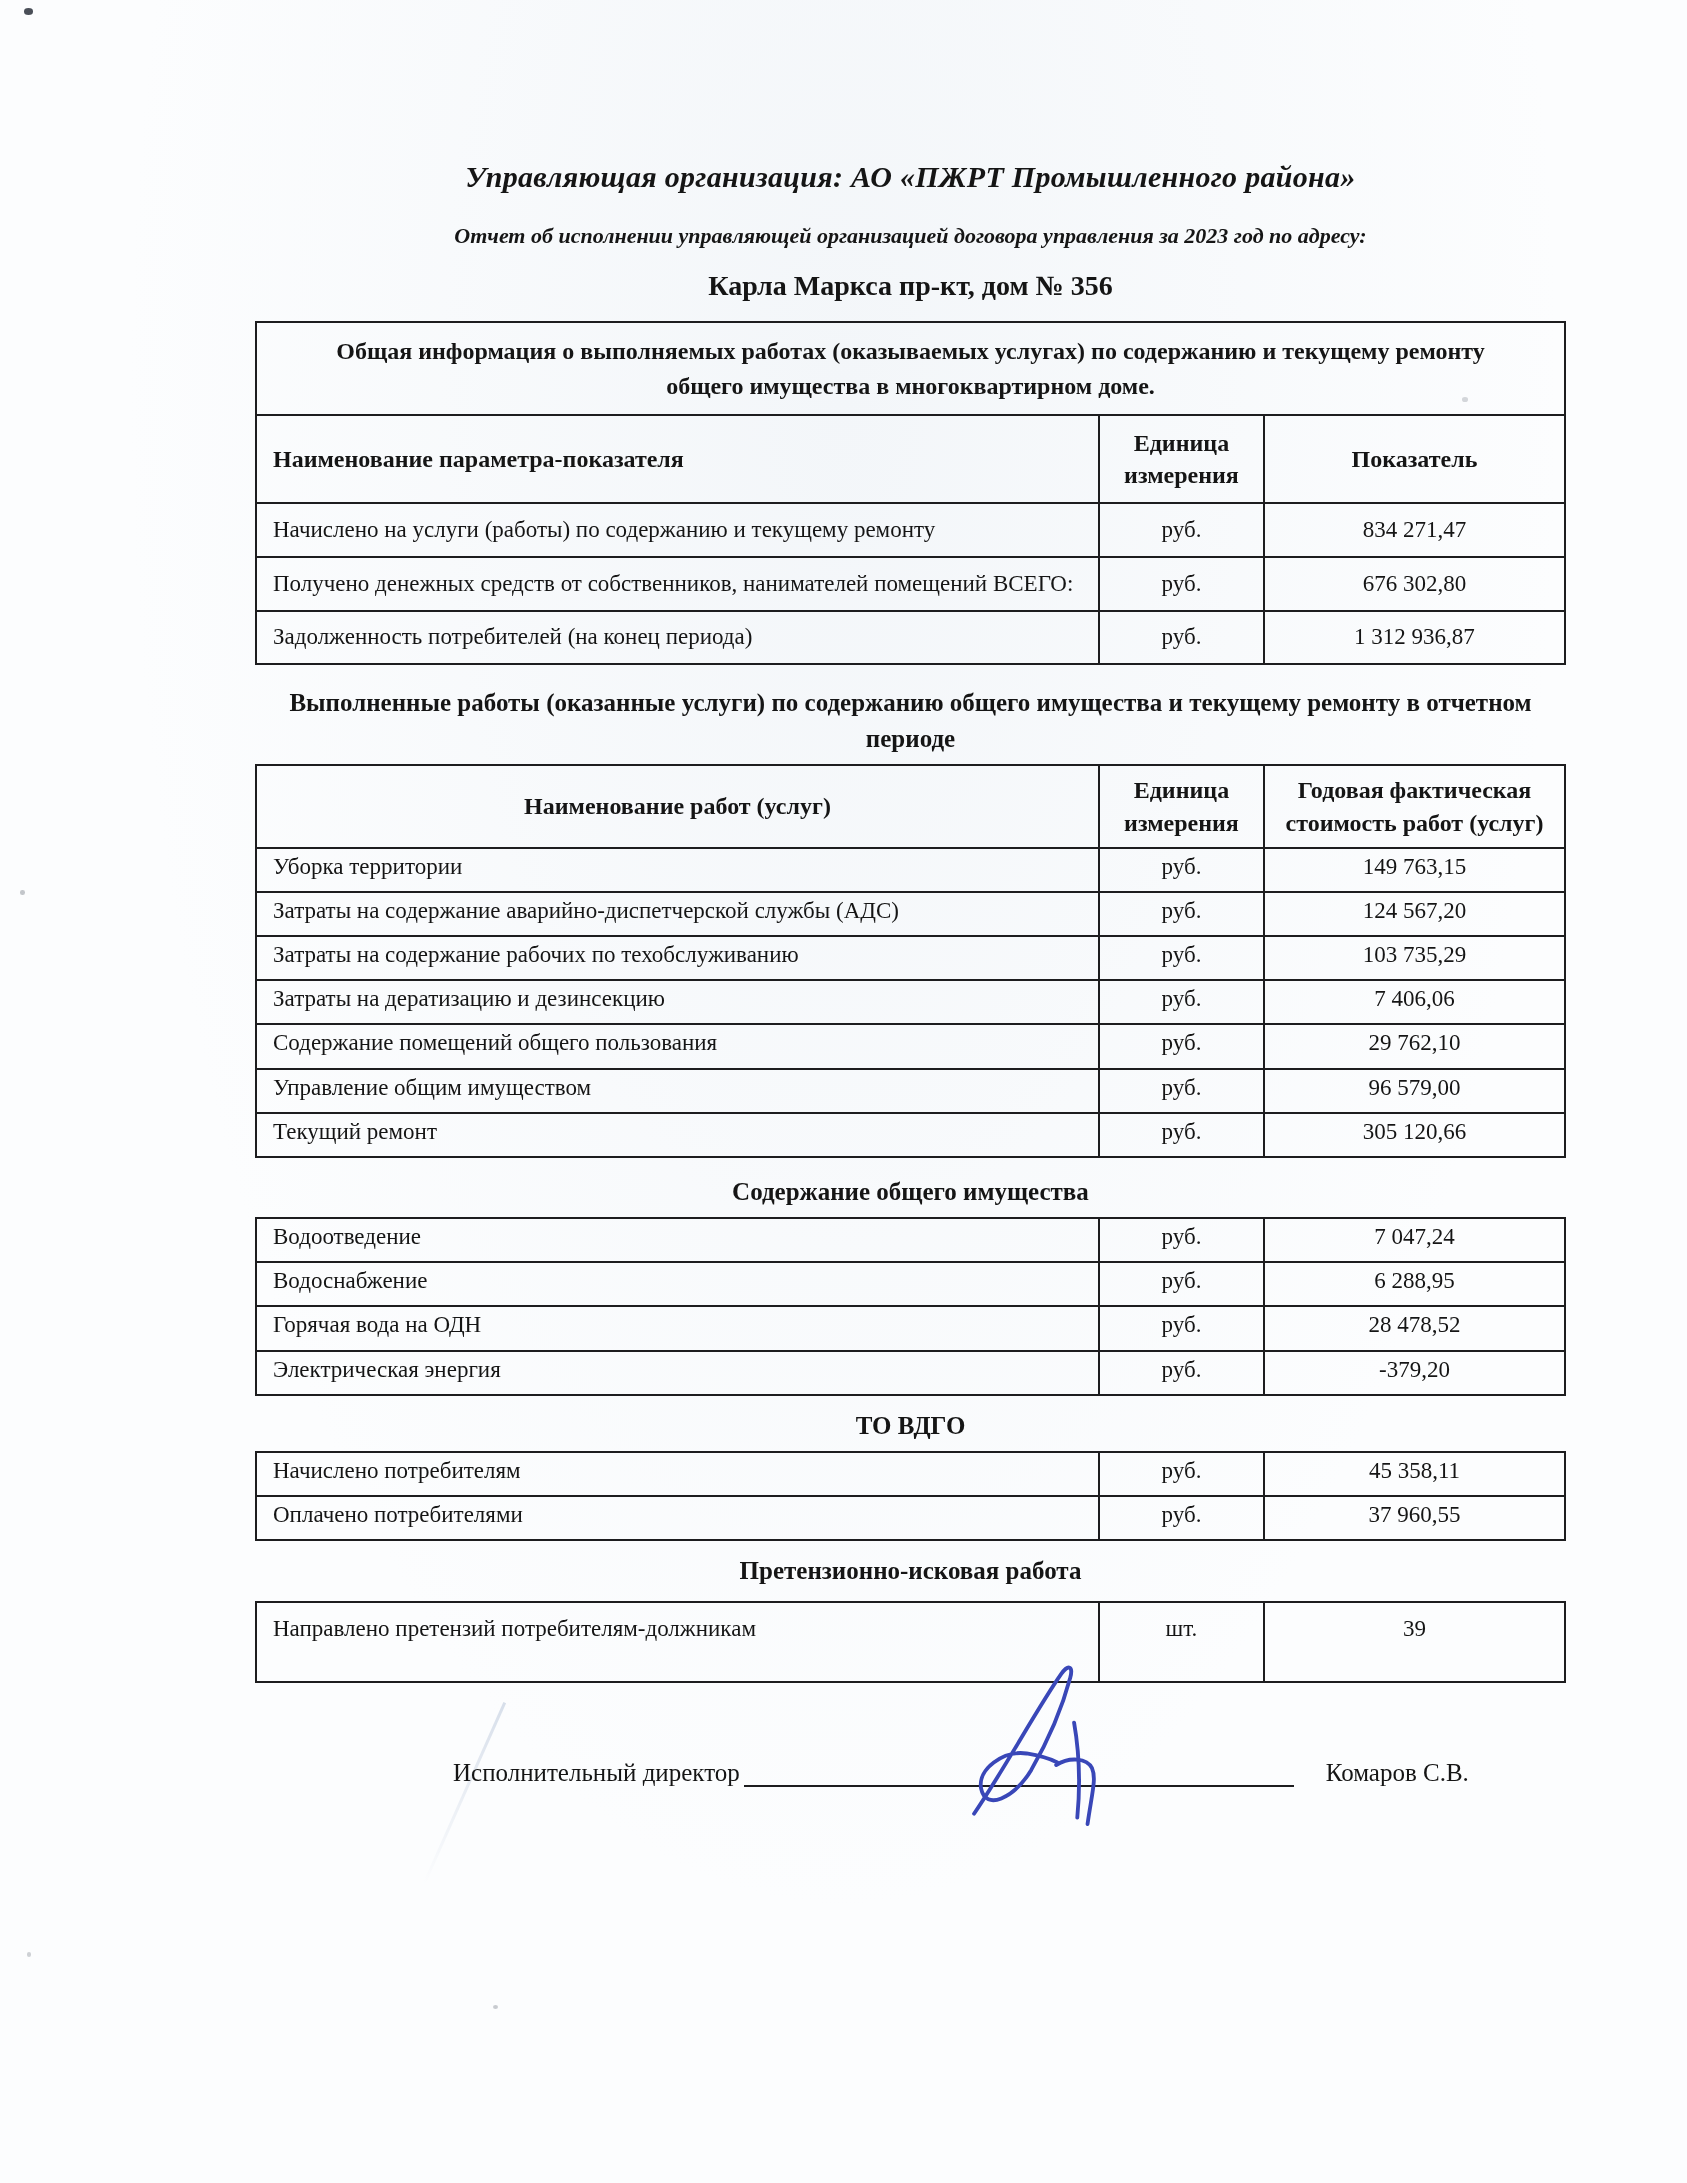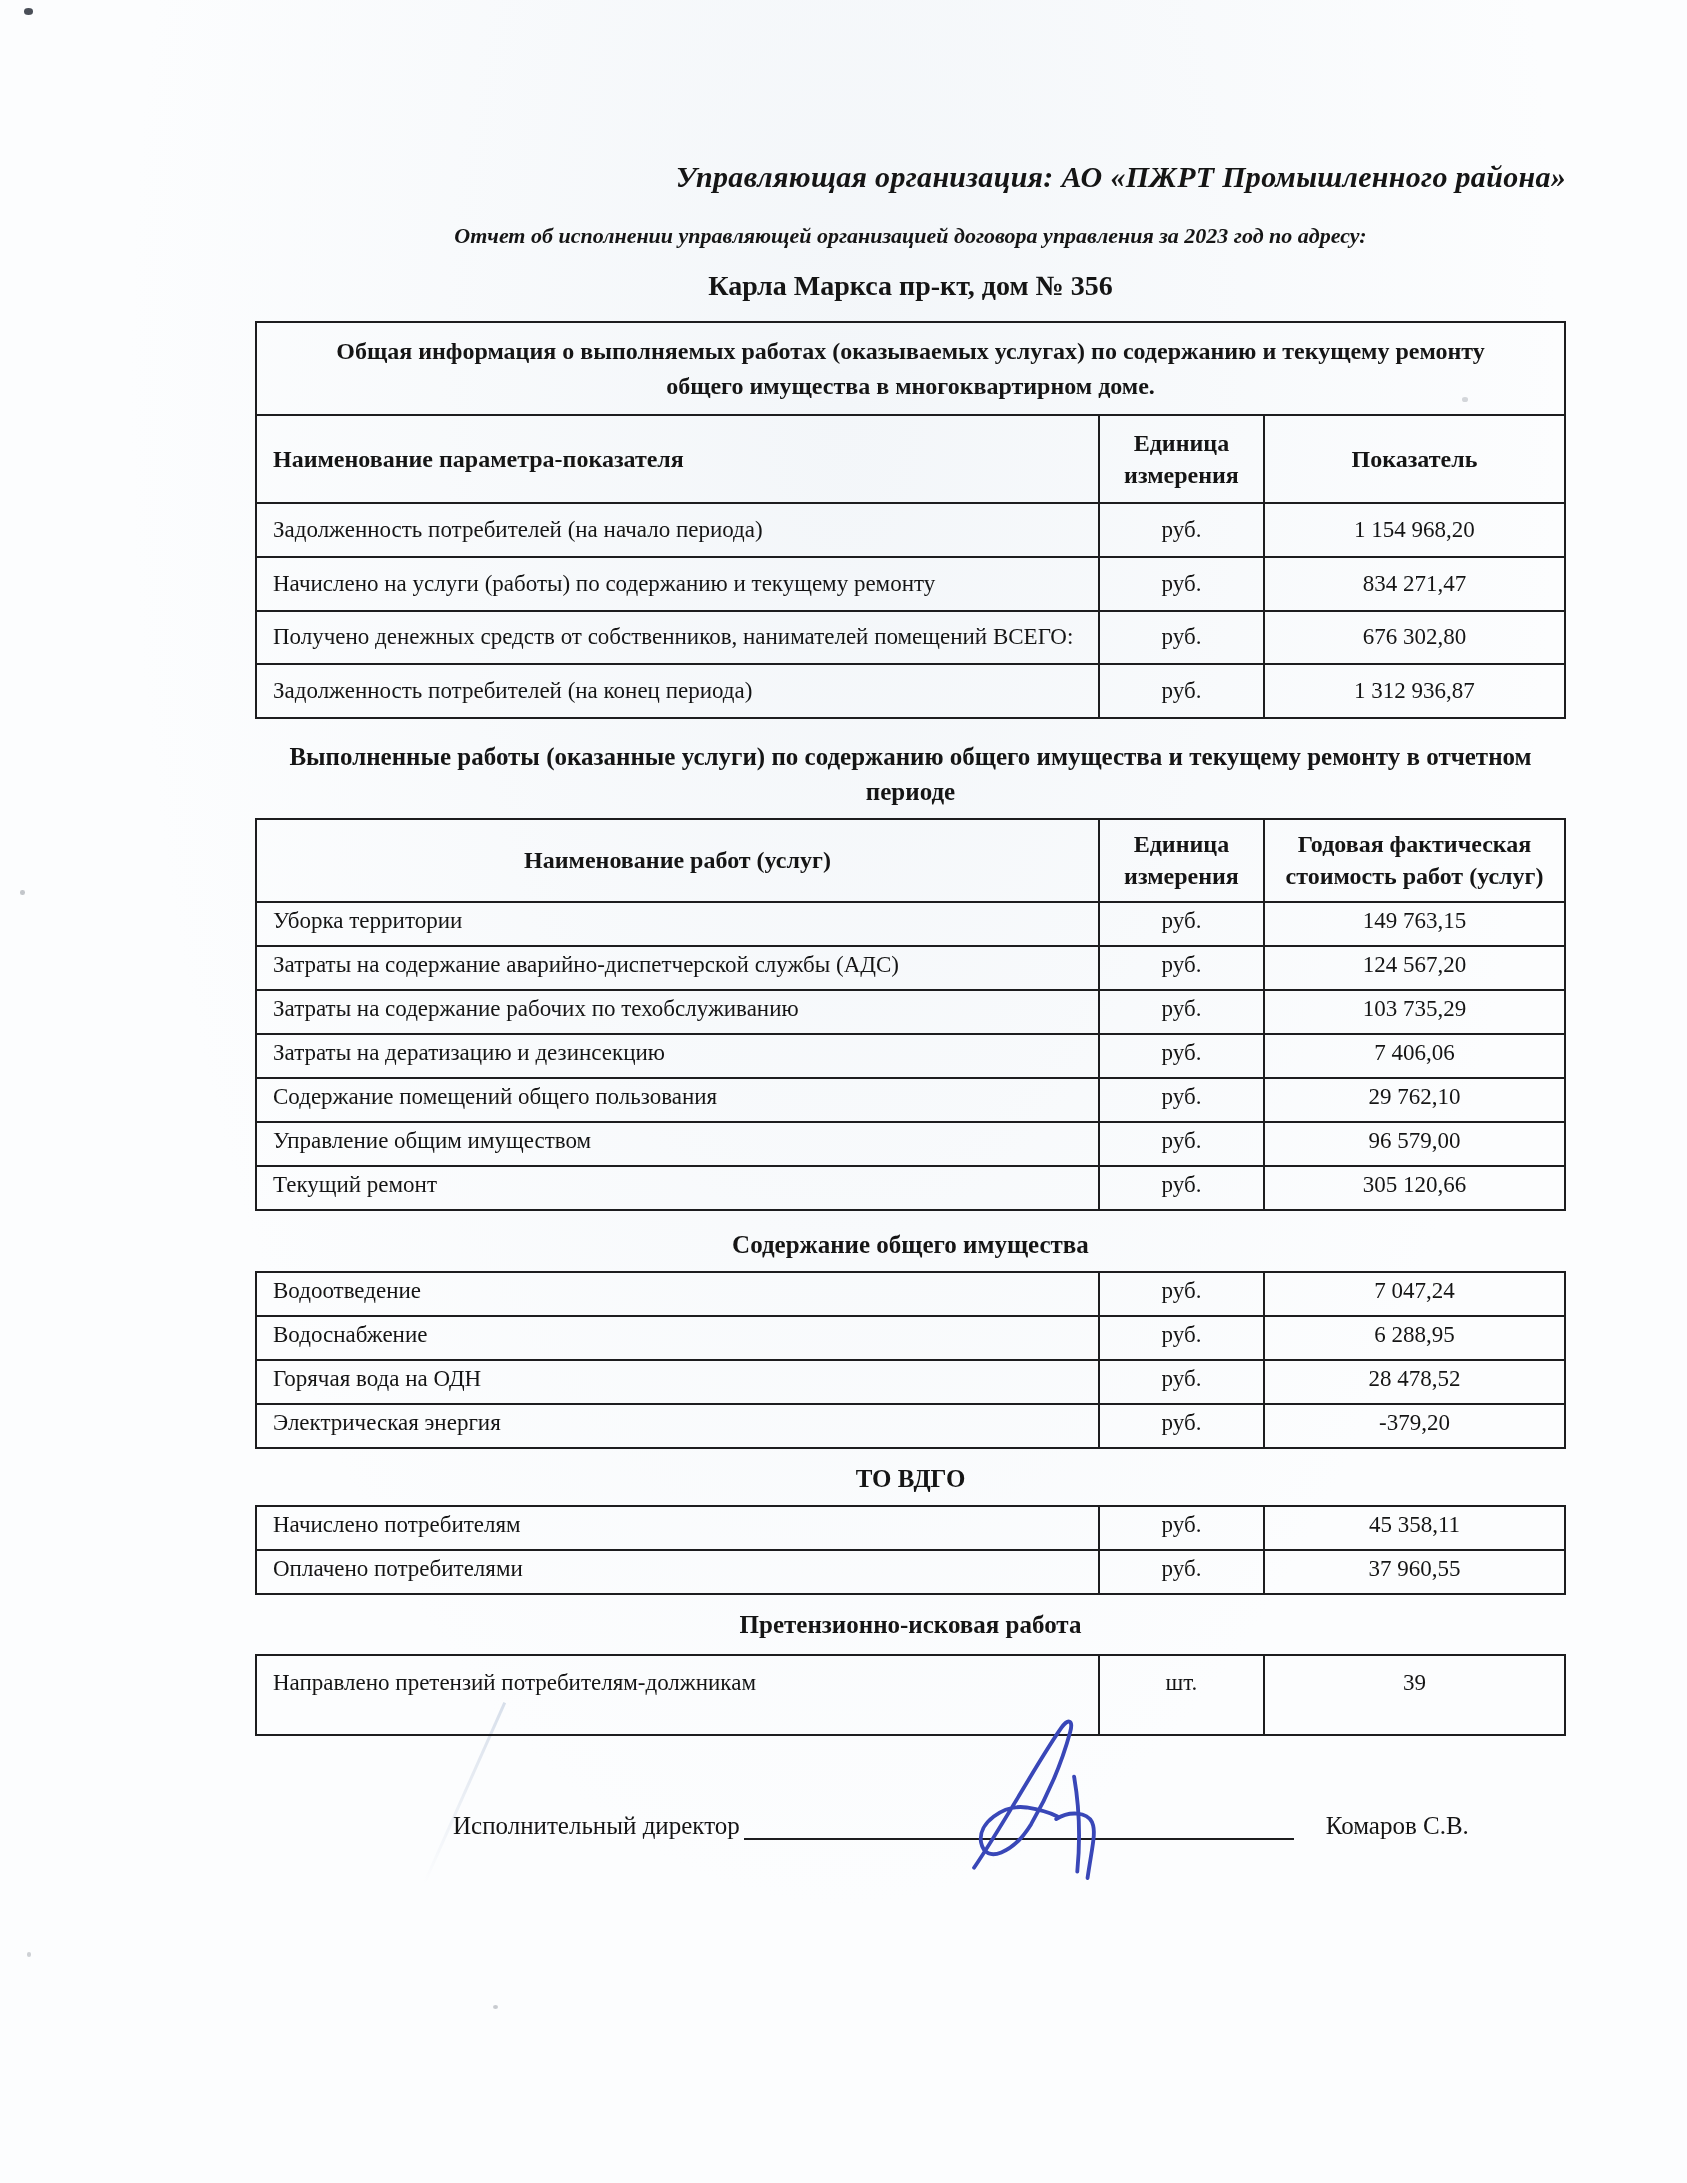--- a/index.html
+++ b/index.html
@@ -22,21 +22,21 @@
     position: absolute;
     left: 255px;
     top: 0;
     width: 1311px;
     padding-top: 159px;
   }
   .t1 {
     font-size: 30px;
     font-weight: bold;
     font-style: italic;
-    text-align: right;
+    text-align: center;
     letter-spacing: 0.3px;
     line-height: 1.2;
   }
   .t2 {
     margin-top: 28px;
     font-size: 22px;
     font-weight: bold;
     font-style: italic;
     text-align: center;
     line-height: 1.2;
@@ -178,25 +178,20 @@
         <tr>
           <th class="merged" colspan="3">Общая информация о выполняемых работах (оказываемых услугах) по содержанию и текущему ремонту общего имущества в многоквартирном доме.</th>
         </tr>
         <tr>
           <th class="colh left">Наименование параметра-показателя</th>
           <th class="colh">Единица измерения</th>
           <th class="colh">Показатель</th>
         </tr>
       </thead>
       <tbody>
-        <tr>
-          <td class="name">Задолженность потребителей (на начало периода)</td>
-          <td class="c">руб.</td>
-          <td class="c">1 154 968,20</td>
-        </tr>
         <tr class="bold-row">
           <td class="name">Начислено на услуги (работы) по содержанию и текущему ремонту</td>
           <td class="c">руб.</td>
           <td class="c">834 271,47</td>
         </tr>
         <tr class="bold-row">
           <td class="name">Получено денежных средств от собственников, нанимателей помещений ВСЕГО:</td>
           <td class="c">руб.</td>
           <td class="c">676 302,80</td>
         </tr>

